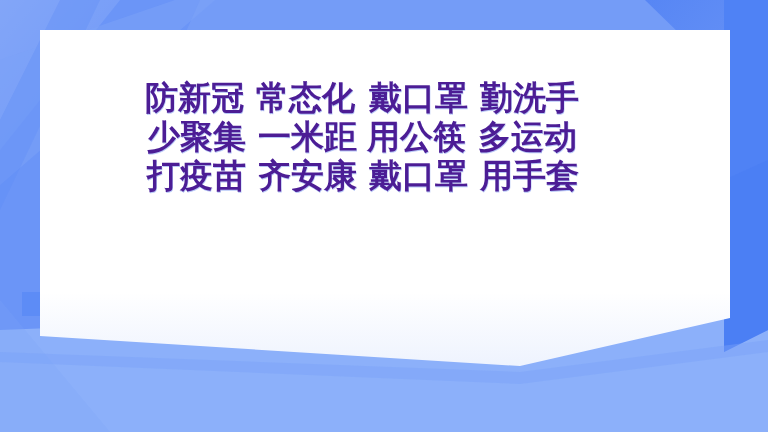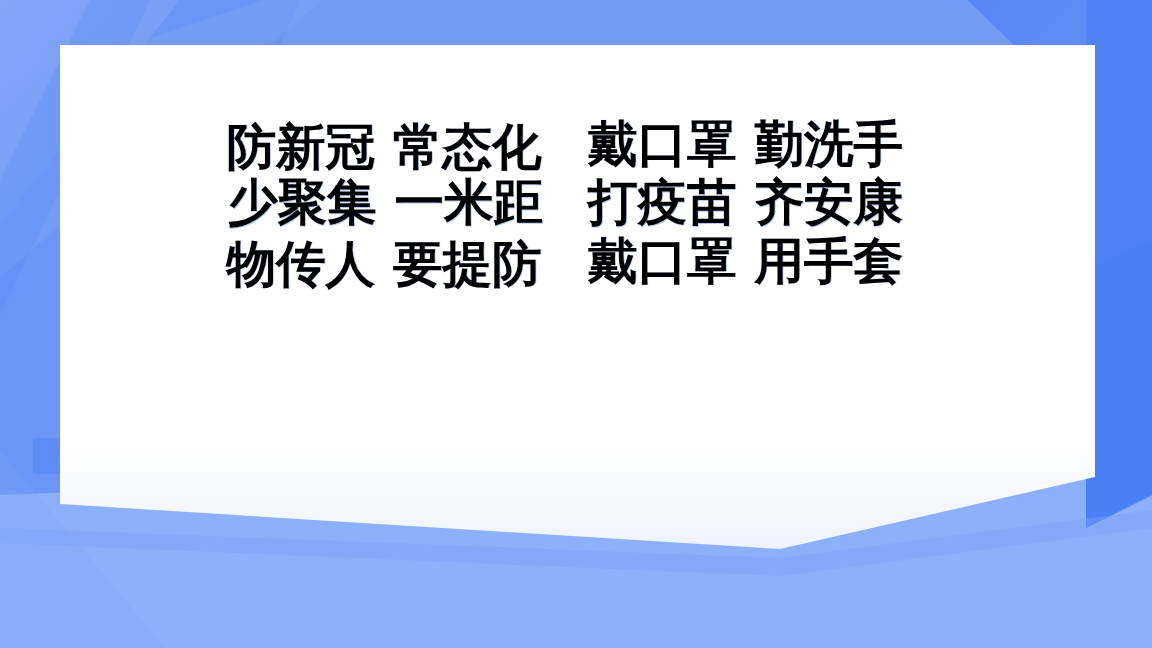--- a/index.html
+++ b/index.html
@@ -44,33 +44,31 @@
     width: 500px;
     display: grid;
     grid-template-columns: 222px 258px;
     grid-auto-rows: 39px;
     align-items: center;
   }
   .slogan-line {
     font-size: 33px;
     line-height: 39px;
     font-weight: bold;
-    color: #000000;
+    color: #4c1d95;
     letter-spacing: 0px;
     white-space: nowrap;
     text-shadow: 0.5px 0.5px 0 rgba(52,97,232,0.35);
-    text-align: center;
   }
   .slogan-line .gap {
     display: inline-block;
     width: 12px;
   }
   .col-right {
     padding-left: 2px;
-    font-family: Liberation Serif, serif;
   }
 </style>
 </head>
 <body>
 
 <div id="stage">
 
   <svg class="bg-svg" viewBox="0 0 768 432">
     <defs>
       <linearGradient id="gradBottom" x1="0" y1="0" x2="0" y2="1">
@@ -121,22 +119,22 @@
     <path d="M40 30 L730 30 L730 318 L520 366 L40 336 Z" fill="url(#cardFade)"></path>
   </svg>
 
   <div class="slogan-grid">
 
     <div class="slogan-line"><span>防新冠</span><span class="gap"></span><span>常态化</span></div>
     <div class="slogan-line col-right"><span>戴口罩</span><span class="gap"></span><span>勤洗手</span></div>
 
     <div class="slogan-line col-right"><span>少聚集</span><span class="gap"></span><span>一米距</span></div>
 
+    <div class="slogan-line"><span>用公筷</span><span class="gap"></span><span>多运动</span></div>
     <div class="slogan-line col-right"><span>打疫苗</span><span class="gap"></span><span>齐安康</span></div>
 
-    <div class="slogan-line"><span>物传人</span><span class="gap"></span><span>要提防</span></div>
 
     <div class="slogan-line col-right"><span>戴口罩</span><span class="gap"></span><span>用手套</span></div>
 
 
   </div>
 
 </div>
 
 </body></html>

